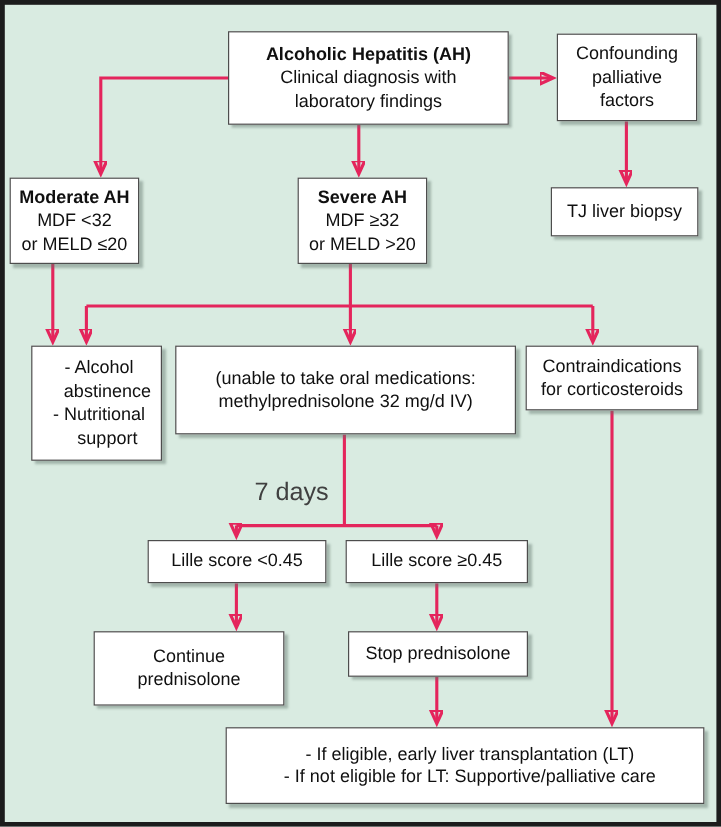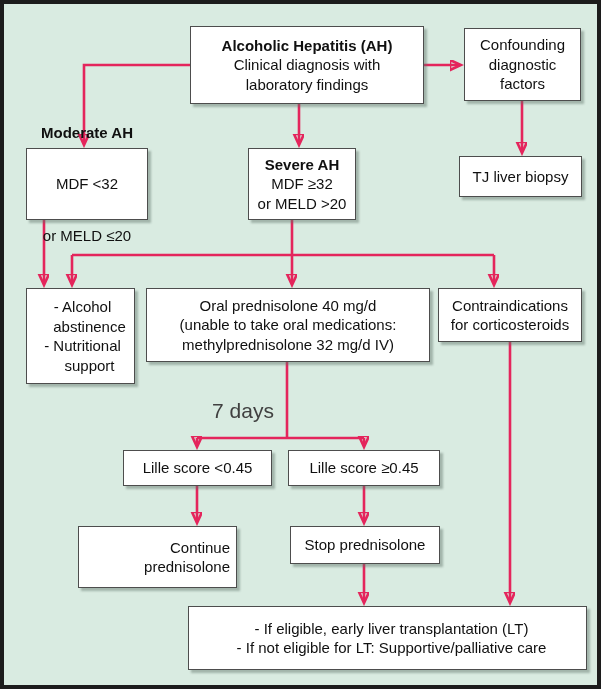--- a/index.html
+++ b/index.html
@@ -7,21 +7,21 @@
   .canvas {
     position:relative; width:601px; height:689px;
     background:#d9ebe1; border:4px solid #1c1c1c; overflow:hidden;
   }
   .arrows { position:absolute; left:0; top:0; width:601px; height:689px; }
   .arrows path { stroke:#e4255c; stroke-width:2.6; fill:none; }
   .box {
     position:absolute; background:#ffffff; border:1.6px solid #4d4d4d;
     box-shadow:3px 3px 2px rgba(96,115,106,0.45);
     display:flex; flex-direction:column; justify-content:center; align-items:center;
-    text-align:right; font-size:15px; line-height:1.3; color:#101010; padding:4px 6px;
+    text-align:center; font-size:15px; line-height:1.3; color:#101010; padding:4px 6px;
   }
   .bold { font-weight:bold; }
   .left-align { align-items:center; text-align:left; padding-left:10px; }
   .indent { padding-left:14px; }
   .float-label { position:absolute; font-size:21px; color:#404040; }
 </style>
 </head>
 <body>
 
 <div class="canvas">
@@ -53,49 +53,48 @@
   </svg>
 
   <div class="box" style="left:186px; top:22px; width:234px; height:78px;">
     <div class="bold">Alcoholic Hepatitis (AH)</div>
     <div>Clinical diagnosis with</div>
     <div>laboratory findings</div>
   </div>
 
   <div class="box" style="left:460px; top:24px; width:117px; height:73px;">
     <div>Confounding</div>
-    <div>diagnostic</div>
+    <div>palliative</div>
     <div>factors</div>
   </div>
 
   <div class="box" style="left:455px; top:152px; width:123px; height:41px;">
     <div>TJ liver biopsy</div>
   </div>
 
-  <div class="box" style="left:22px; top:144px; width:122px; height:72px;gap:32px;">
+  <div class="box" style="left:4px; top:144px; width:108px; height:72px;">
     <div class="bold">Moderate AH</div>
     <div>MDF &lt;32</div>
     <div>or MELD ≤20</div>
   </div>
 
   <div class="box" style="left:244px; top:144px; width:108px; height:72px;">
     <div class="bold">Severe AH</div>
     <div>MDF ≥32</div>
     <div>or MELD &gt;20</div>
   </div>
 
   <div class="box left-align" style="left:22px; top:284px; width:109px; height:96px;">
     <div>- Alcohol</div>
     <div class="indent">abstinence</div>
     <div>- Nutritional</div>
     <div class="indent">support</div>
   </div>
 
   <div class="box" style="left:142px; top:284px; width:284px; height:74px;">
-    <div>Oral prednisolone 40 mg/d</div>
     <div>(unable to take oral medications:</div>
     <div>methylprednisolone 32 mg/d IV)</div>
   </div>
 
   <div class="box" style="left:434px; top:284px; width:144px; height:54px;">
     <div>Contraindications</div>
     <div>for corticosteroids</div>
   </div>
 
   <div class="float-label" style="left:206px; top:395px; width:66px; text-align:center;">7 days</div>

